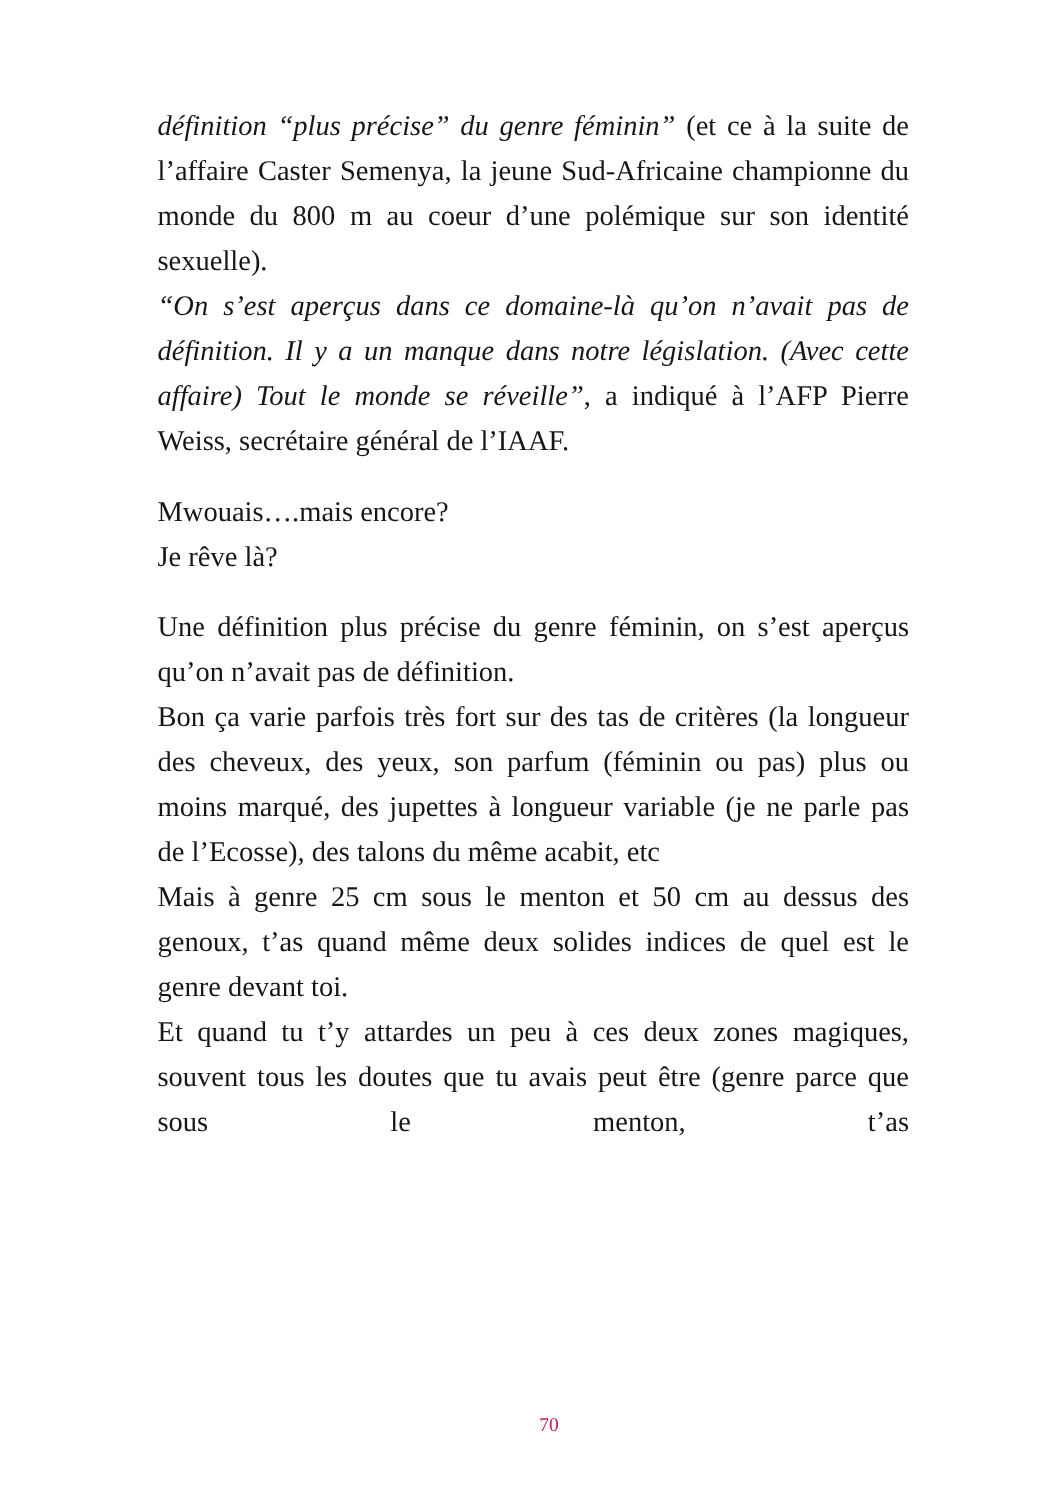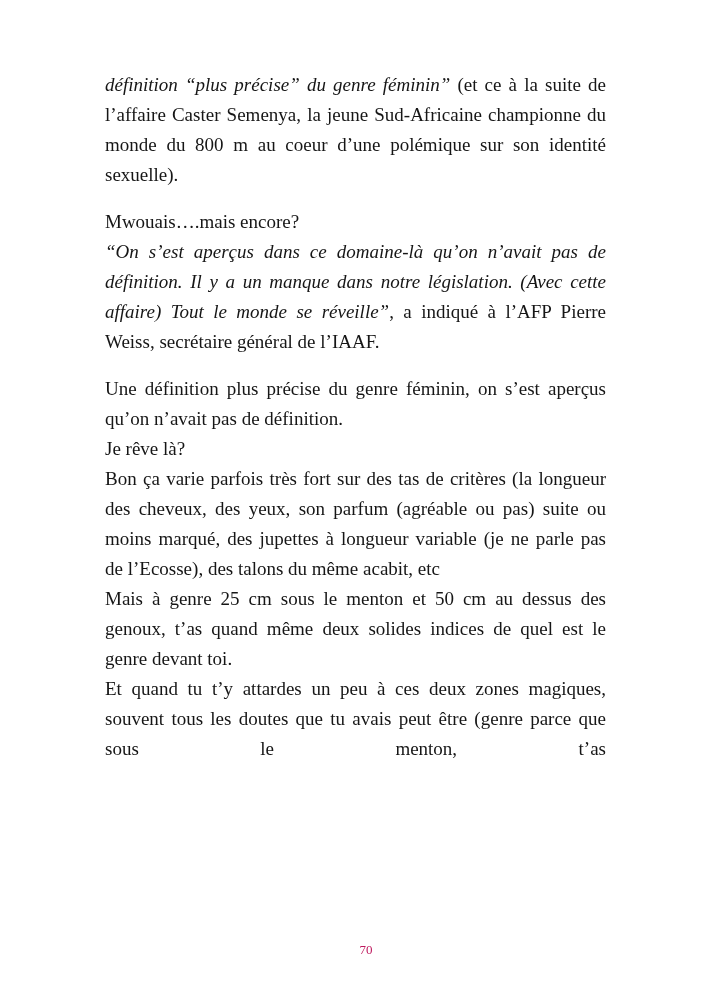--- a/index.html
+++ b/index.html
@@ -49,30 +49,30 @@
   }
 </style>
 </head>
 <body>
 
 <div class="page">
   <div class="text-block">
 
     <p class="para"><span class="italic">définition “plus précise” du genre féminin”</span><span> (et ce à la suite de l’affaire Caster Semenya, la jeune Sud-Africaine championne du monde du 800 m au coeur d’une polémique sur son identité sexuelle).</span></p>
 
+    <p class="para"><span class="italic">“On s’est aperçus dans ce domaine-là qu’on n’avait pas de définition. Il y a un manque dans notre législation. (Avec cette affaire) Tout le monde se réveille”</span><span>, a indiqué à l’AFP Pierre Weiss, secrétaire général de l’IAAF.</span></p>
+
     <p class="para gap"><span>Mwouais….mais encore?</span></p>
 
-    <p class="para"><span class="italic">“On s’est aperçus dans ce domaine-là qu’on n’avait pas de définition. Il y a un manque dans notre législation. (Avec cette affaire) Tout le monde se réveille”</span><span>, a indiqué à l’AFP Pierre Weiss, secrétaire général de l’IAAF.</span></p>
+    <p class="para"><span>Je rêve là?</span></p>
 
     <p class="para gap"><span>Une définition plus précise du genre féminin, on s’est aperçus qu’on n’avait pas de définition.</span></p>
 
-    <p class="para"><span>Je rêve là?</span></p>
 
-
-    <p class="para"><span>Bon ça varie parfois très fort sur des tas de critères (la longueur des cheveux, des yeux, son parfum (agréable ou pas) suite ou moins marqué, des jupettes à longueur variable (je ne parle pas de l’Ecosse), des talons du même acabit, etc</span></p>
+    <p class="para"><span>Bon ça varie parfois très fort sur des tas de critères (la longueur des cheveux, des yeux, son parfum (féminin ou pas) plus ou moins marqué, des jupettes à longueur variable (je ne parle pas de l’Ecosse), des talons du même acabit, etc</span></p>
 
     <p class="para"><span>Mais à genre 25 cm sous le menton et 50 cm au dessus des genoux, t’as quand même deux solides indices de quel est le genre devant toi.</span></p>
 
     <p class="para justify-last"><span>Et quand tu t’y attardes un peu à ces deux zones magiques, souvent tous les doutes que tu avais peut être (genre parce que sous le menton, t’as</span></p>
 
   </div>
 
   <div class="page-number">70</div>
 </div>
 

